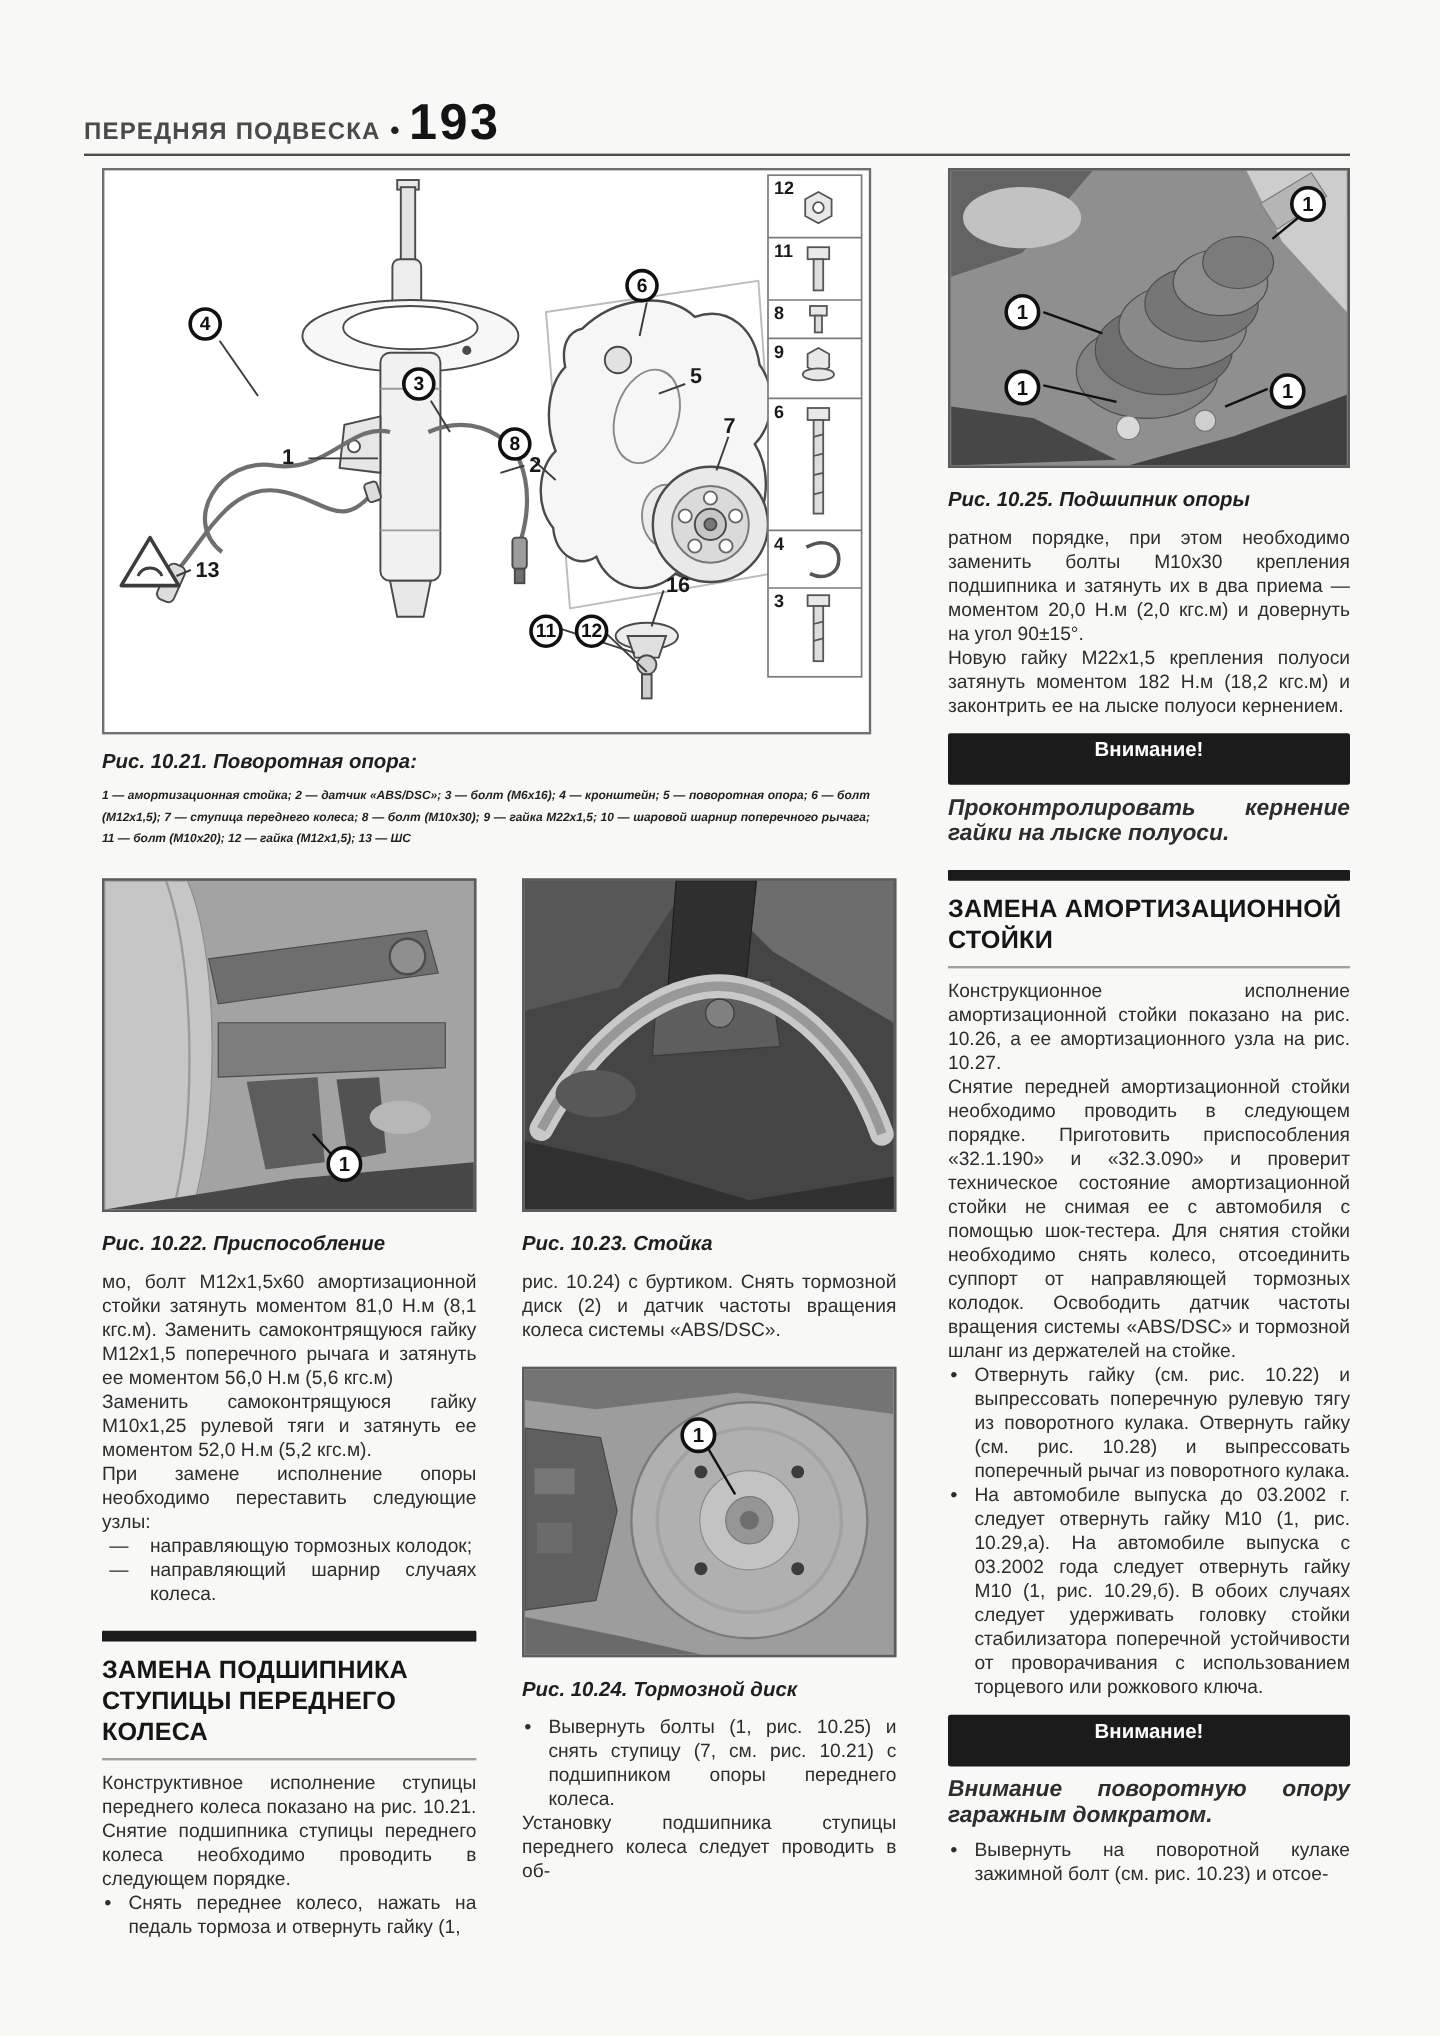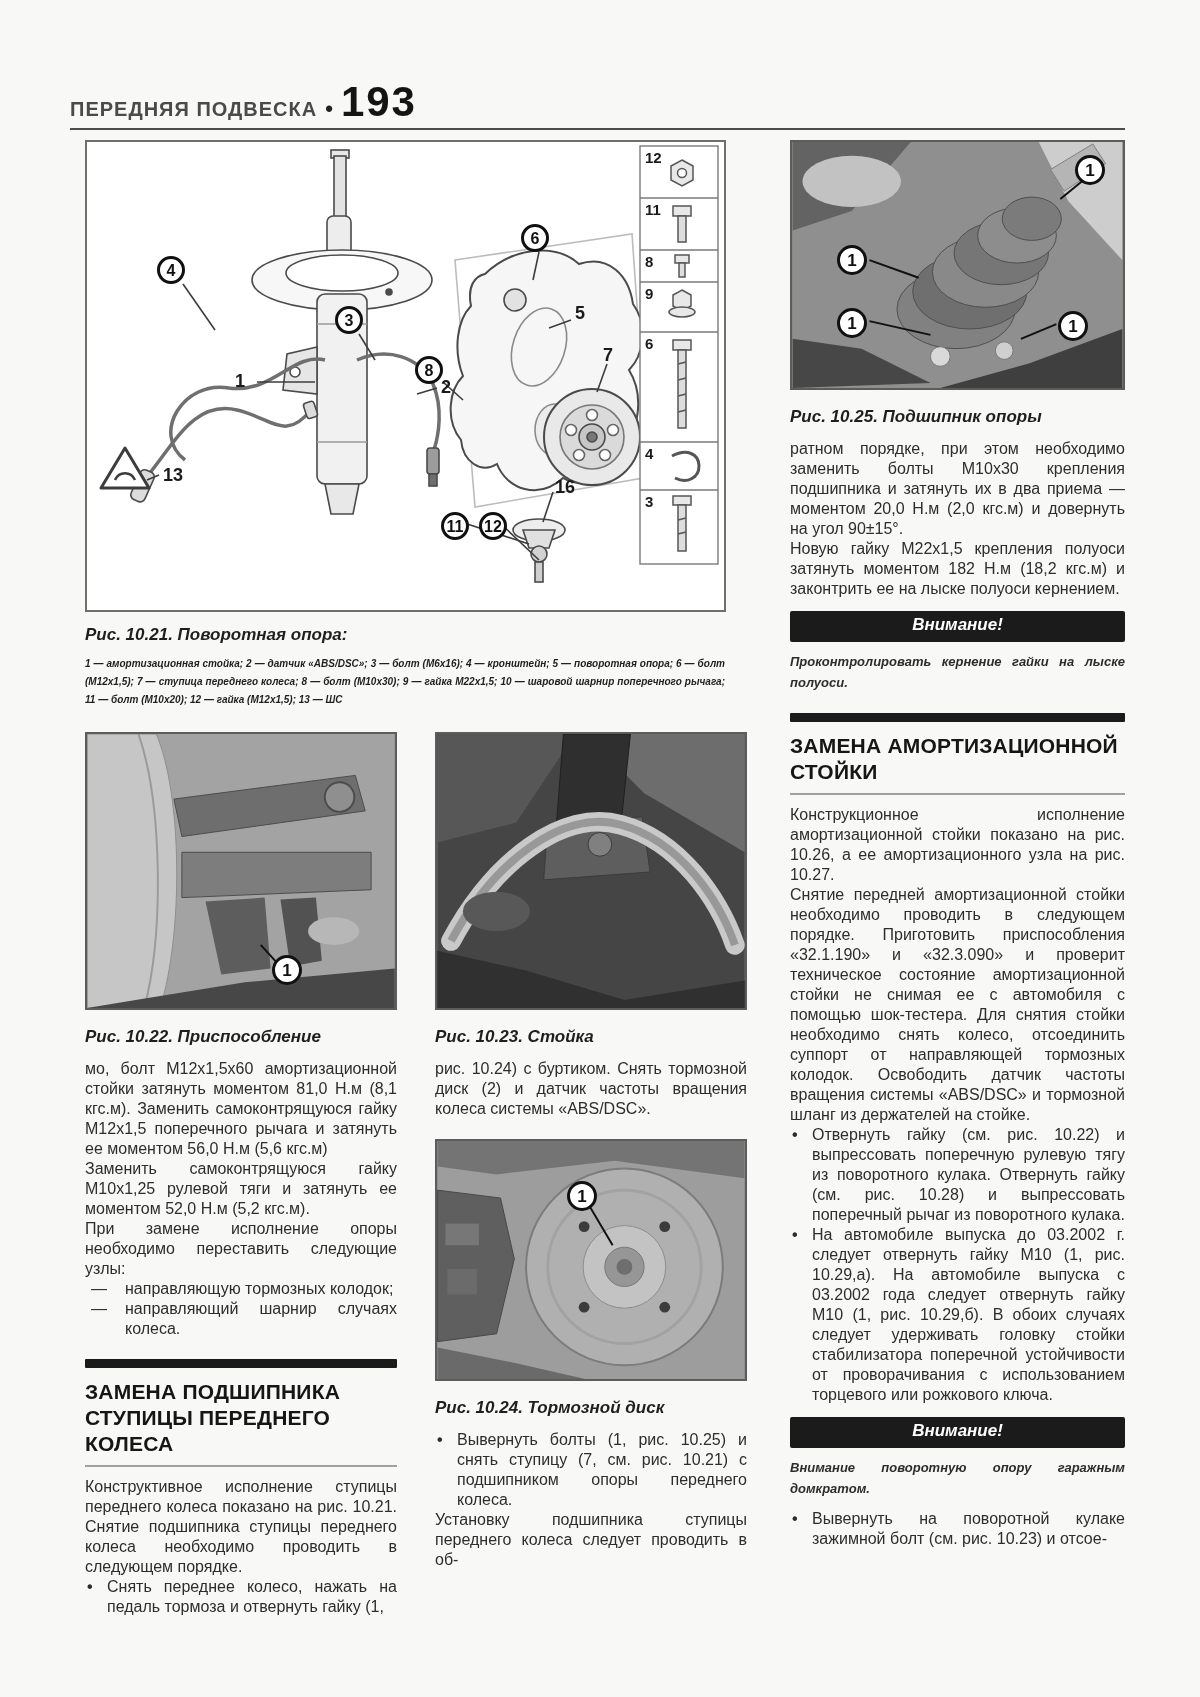--- a/index.html
+++ b/index.html
@@ -15,23 +15,23 @@
   .bt{font-size:16px;line-height:20px;text-align:justify;}
   .bt p{margin:0;}
   .cap{font-size:17px;font-weight:bold;font-style:italic;color:#1f1f1f;margin:16px 0 12px 0;line-height:21px;}
   .legend{font-size:10px;line-height:18px;font-weight:bold;font-style:italic;text-align:justify;color:#1f1f1f;margin-top:10px;}
   .li{position:relative;padding-left:22px;}
   .li .mk{position:absolute;left:2px;top:0;font-weight:bold;}
   .di{position:relative;padding-left:40px;}
   .di .mk{position:absolute;left:6px;top:0;}
   
   .warn{margin:12px 0 10px 0;}
-  .warn-bar{background:#1b1b1b;color:#fff;text-align:center;font-weight:bold;font-style:italic;
-            font-size:17px;padding:4px 0 7px 0;border-radius:2px;}
-  .warn-text{font-weight:bold;font-style:italic;font-size:13px;line-height:21px;text-align:justify;margin-top:9px;}
+  .warn-bar{background:#1b1b1b;color:#fff;text-align:center;font-weight:bold;
+            font-size:17px;padding:4px 0 19px 0;border-radius:2px;}
+  .warn-text{font-weight:bold;font-style:italic;font-size:19px;line-height:21px;text-align:justify;margin-top:9px;}
   
   .section{margin-top:20px;}
   .sec-bar{height:9px;background:#1b1b1b;border-radius:1px;}
   .section h2{font-size:21px;line-height:26px;font-weight:bold;color:#161616;margin:11px 0 0 0;
               padding-bottom:8px;border-bottom:2px solid #a0a0a0;letter-spacing:.2px;}
   .section .after{height:10px;}
   
   .figbox{position:absolute;background:#fff;border:2px solid #6f6f6f;}
   .photo{position:relative;border:2px solid #5c5c5c;background:#888;line-height:0;}
   .co{position:absolute;width:30px;height:30px;border:3px solid #101010;border-radius:50%;background:#fff;

